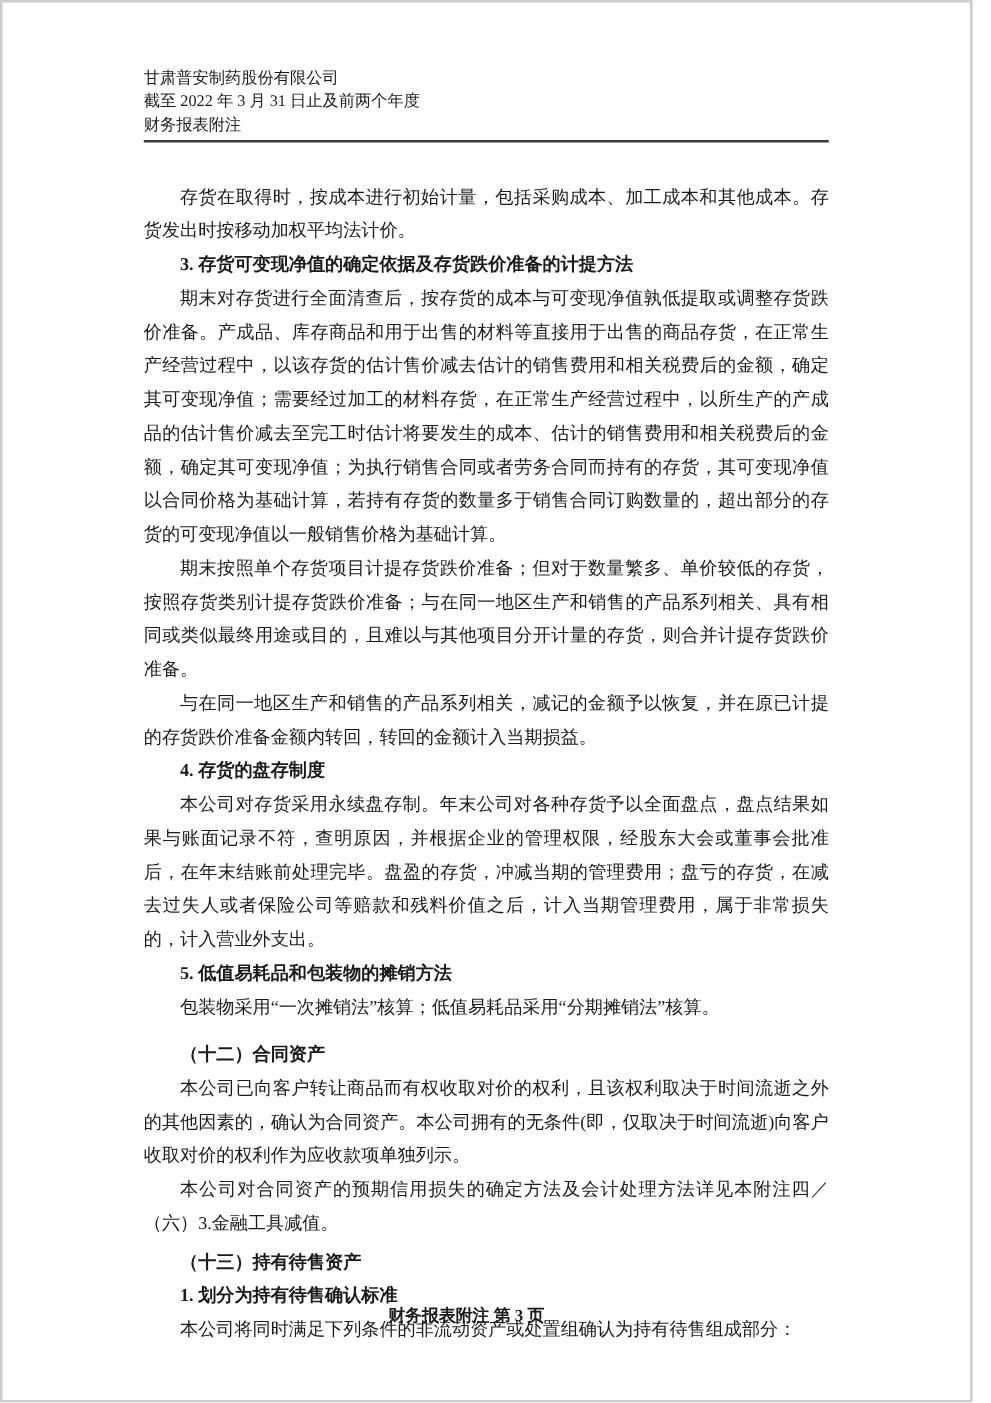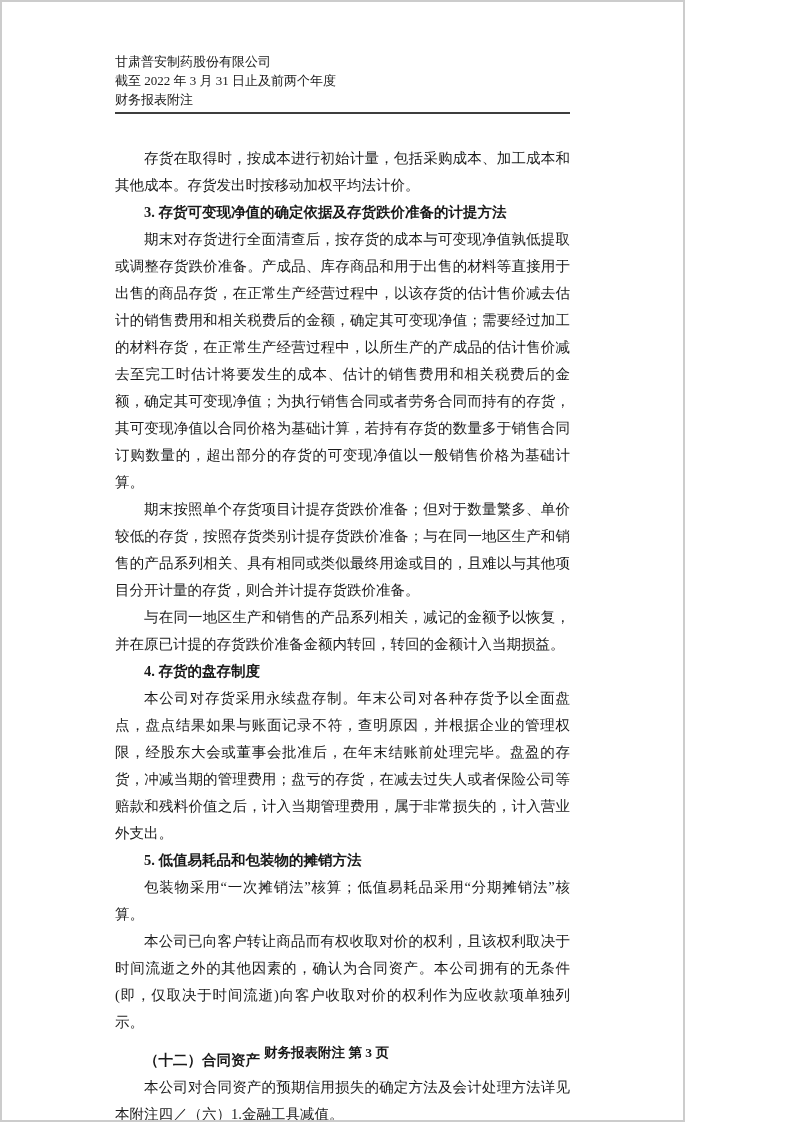--- a/index.html
+++ b/index.html
@@ -2,21 +2,21 @@
 <html lang="zh"><head>
 <meta charset="utf-8">
 <style>
   html, body {
     margin: 0;
     padding: 0;
     background: #ffffff;
   }
   .page {
     position: relative;
-    width: 685px;
+    width: 778px;
     height: 1122px;
     box-sizing: border-box;
     background: #ffffff;
     border: 2px solid #cccccc;
     overflow: hidden;
     font-family: "Liberation Serif", "DejaVu Serif", serif;
     color: #1a1a1a;
   }
   .sheet {
     position: relative;
@@ -85,23 +85,23 @@
     <div class="doc-body">
         <p class="blk para">存货在取得时，按成本进行初始计量，包括采购成本、加工成本和其他成本。存货发出时按移动加权平均法计价。</p>
         <p class="blk heading">3. 存货可变现净值的确定依据及存货跌价准备的计提方法</p>
         <p class="blk para">期末对存货进行全面清查后，按存货的成本与可变现净值孰低提取或调整存货跌价准备。产成品、库存商品和用于出售的材料等直接用于出售的商品存货，在正常生产经营过程中，以该存货的估计售价减去估计的销售费用和相关税费后的金额，确定其可变现净值；需要经过加工的材料存货，在正常生产经营过程中，以所生产的产成品的估计售价减去至完工时估计将要发生的成本、估计的销售费用和相关税费后的金额，确定其可变现净值；为执行销售合同或者劳务合同而持有的存货，其可变现净值以合同价格为基础计算，若持有存货的数量多于销售合同订购数量的，超出部分的存货的可变现净值以一般销售价格为基础计算。</p>
         <p class="blk para">期末按照单个存货项目计提存货跌价准备；但对于数量繁多、单价较低的存货，按照存货类别计提存货跌价准备；与在同一地区生产和销售的产品系列相关、具有相同或类似最终用途或目的，且难以与其他项目分开计量的存货，则合并计提存货跌价准备。</p>
         <p class="blk para">与在同一地区生产和销售的产品系列相关，减记的金额予以恢复，并在原已计提的存货跌价准备金额内转回，转回的金额计入当期损益。</p>
         <p class="blk heading">4. 存货的盘存制度</p>
         <p class="blk para">本公司对存货采用永续盘存制。年末公司对各种存货予以全面盘点，盘点结果如果与账面记录不符，查明原因，并根据企业的管理权限，经股东大会或董事会批准后，在年末结账前处理完毕。盘盈的存货，冲减当期的管理费用；盘亏的存货，在减去过失人或者保险公司等赔款和残料价值之后，计入当期管理费用，属于非常损失的，计入营业外支出。</p>
         <p class="blk heading">5. 低值易耗品和包装物的摊销方法</p>
         <p class="blk para">包装物采用“一次摊销法”核算；低值易耗品采用“分期摊销法”核算。</p>
+        <p class="blk section gap-sm">（十二）合同资产</p>
         <p class="blk para">本公司已向客户转让商品而有权收取对价的权利，且该权利取决于时间流逝之外的其他因素的，确认为合同资产。本公司拥有的无条件(即，仅取决于时间流逝)向客户收取对价的权利作为应收款项单独列示。</p>
-        <p class="blk section gap-sm">（十二）合同资产</p>
-        <p class="blk para">本公司对合同资产的预期信用损失的确定方法及会计处理方法详见本附注四／（六）1.金融工具减值。</p>
+        <p class="blk para">本公司对合同资产的预期信用损失的确定方法及会计处理方法详见本附注四／（六）3.金融工具减值。</p>
         <p class="blk section gap-md">（十三）持有待售资产</p>
         <p class="blk heading">1. 划分为持有待售确认标准</p>
         <p class="blk para">本公司将同时满足下列条件的非流动资产或处置组确认为持有待售组成部分：</p>
       </div>
 
     <div class="page-footer">财务报表附注 第 3 页</div>
 
   </div>
 </div>
 

